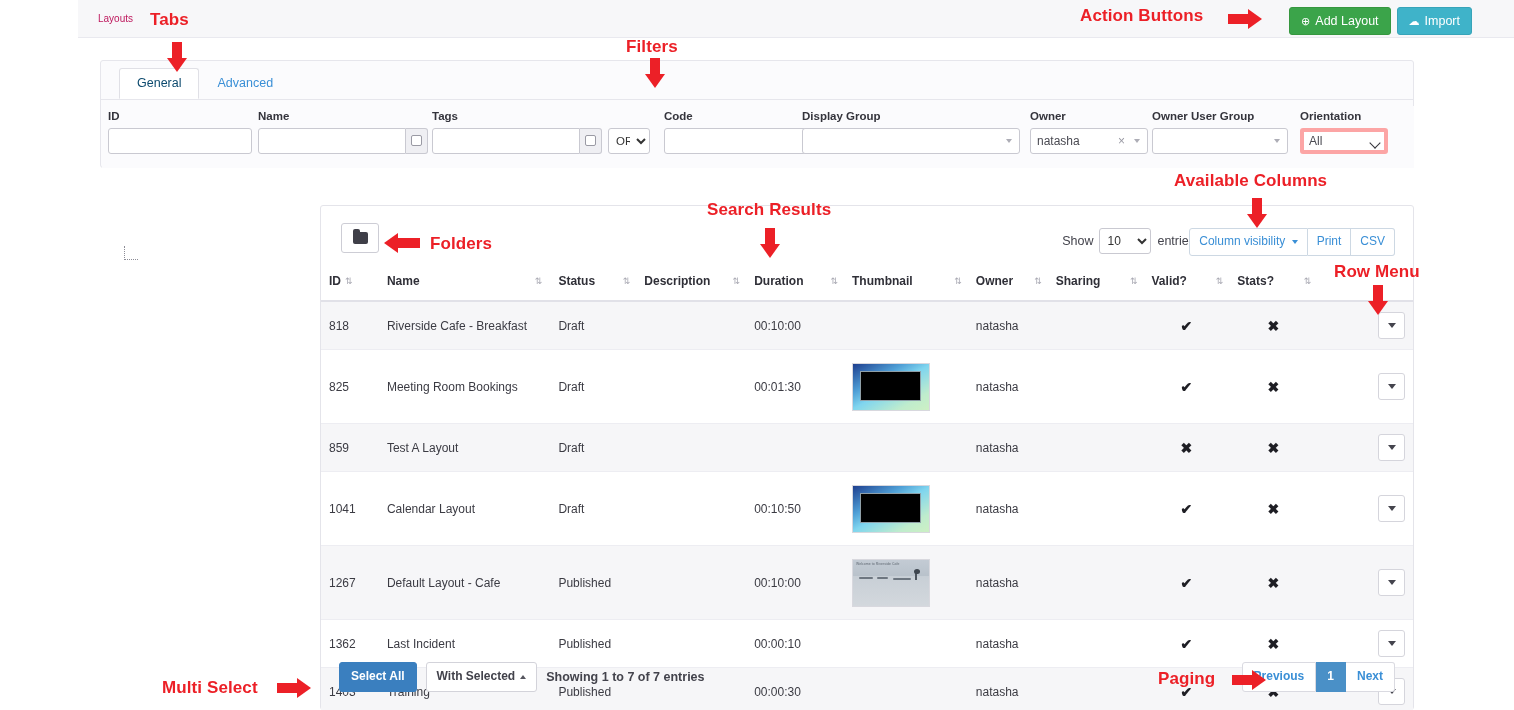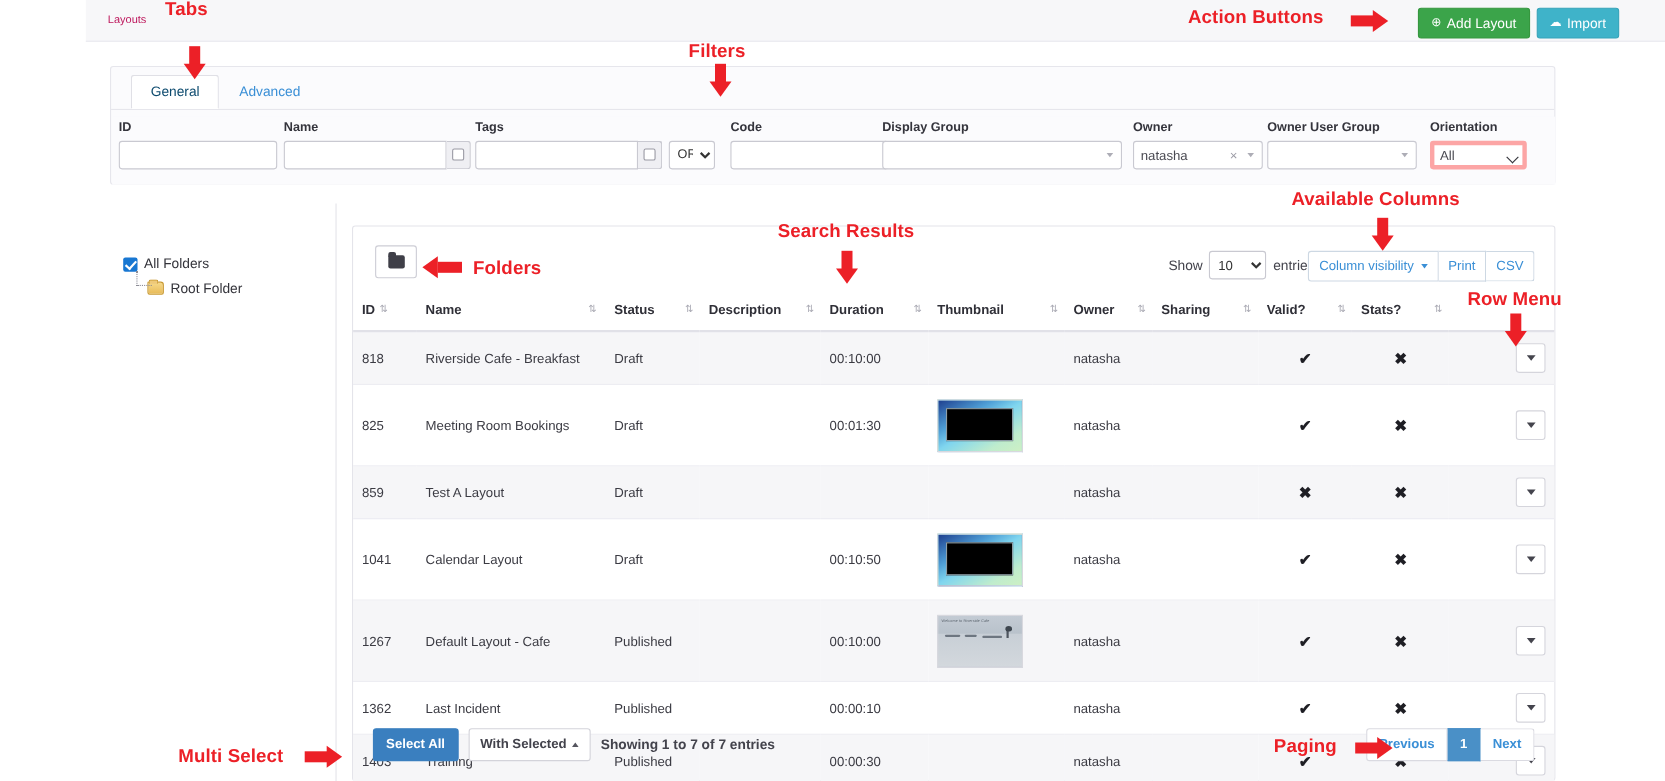--- a/index.html
+++ b/index.html
@@ -397,32 +397,20 @@
         <div class="native-wrap">
           <select class="native-select">
             <option>All</option>
           </select>
         </div>
       </div>
 
     </div>
   </div>
 
-  <div class="left-panel">
-    <div style="padding:45px 0 0 34px;">
-      <div class="tree-item">
-        <span class="cbx"></span>
-        <span>All Folders</span>
-      </div>
-      <div class="tree-item tree-root">
-        <span class="folder-glyph"></span>
-        <span>Root Folder</span>
-      </div>
-    </div>
-  </div>
   <div class="tree-connector"></div>
 
   <div class="results-card">
 
     <div class="results-toolbar">
       <div class="folder-btn">
         <span class="fg"></span>
       </div>
       <div class="show-entries">
         <span>Show</span>
@@ -619,21 +607,21 @@
         <span class="showing-info">Showing 1 to 7 of 7 entries</span>
       </div>
       <div class="pager">
         <div class="pg">Previous</div>
         <div class="pg active">1</div>
         <div class="pg">Next</div>
       </div>
     </div>
   </div>
 
-  <div class="anno" style="left:150px; top:0;">Tabs</div>
+  <div class="anno" style="left:150px; top:11px;">Tabs</div>
   <div class="arrow-dn" style="left:167px; top:42px;">
     <span class="shaft"></span>
       <span class="head"></span>
   </div>
 
   <div class="anno" style="left:1080px; top:7px;">Action Buttons</div>
   <div class="arrow-rt" style="left:1228px; top:9px;">
     <span class="shaft"></span>
       <span class="head"></span>
   </div>

